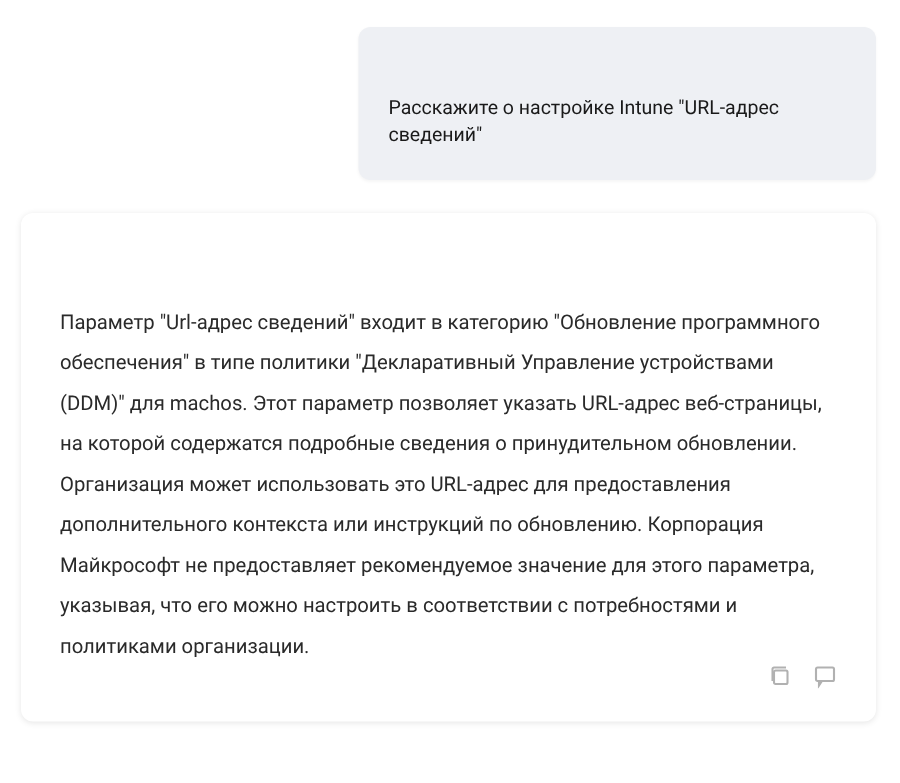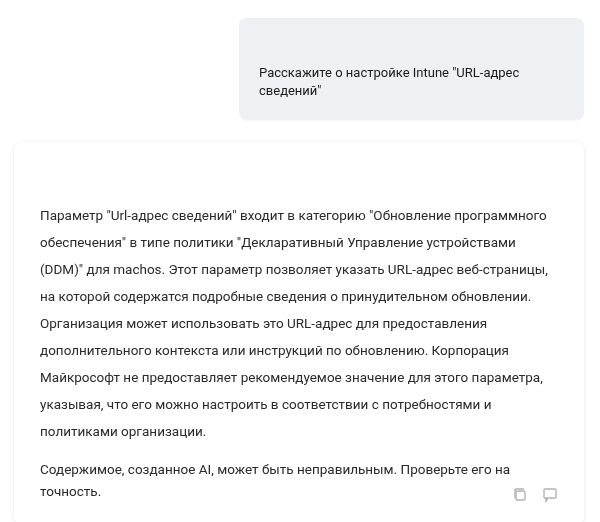--- a/index.html
+++ b/index.html
@@ -92,21 +92,20 @@
 <div class="user-bubble">
   <div class="user-bubble-header"></div>
   <div class="user-bubble-text">Расскажите о настройке Intune "URL-адрес сведений"</div>
 </div>
 
 <div class="assistant-bubble">
   <div class="assistant-bubble-header"></div>
   <div class="assistant-body">
     <p>Параметр "Url-адрес сведений" входит в категорию "Обновление программного обеспечения" в типе политики "Декларативный Управление устройствами (DDM)" для machos. Этот параметр позволяет указать URL-адрес веб-страницы, на которой содержатся подробные сведения о принудительном обновлении. Организация может использовать это URL-адрес для предоставления дополнительного контекста или инструкций по обновлению. Корпорация Майкрософт не предоставляет рекомендуемое значение для этого параметра, указывая, что его можно настроить в соответствии с потребностями и политиками организации.</p>
   </div>
-  <div class="disclaimer">Содержимое, созданное AI, может быть неправильным. Проверьте его на точность.</div>
   <div class="action-icons">
     <div class="action-icon">
       <svg viewBox="0 0 16 16">
           <rect x="4" y="4" width="9" height="9" rx="1"></rect>
           <path d="M3 11V3a1 1 0 0 1 1-1h8"></path>
         </svg>
     </div>
     <div class="action-icon">
       <svg viewBox="0 0 16 16">
           <rect x="2" y="2" width="12" height="9" rx="1"></rect>

